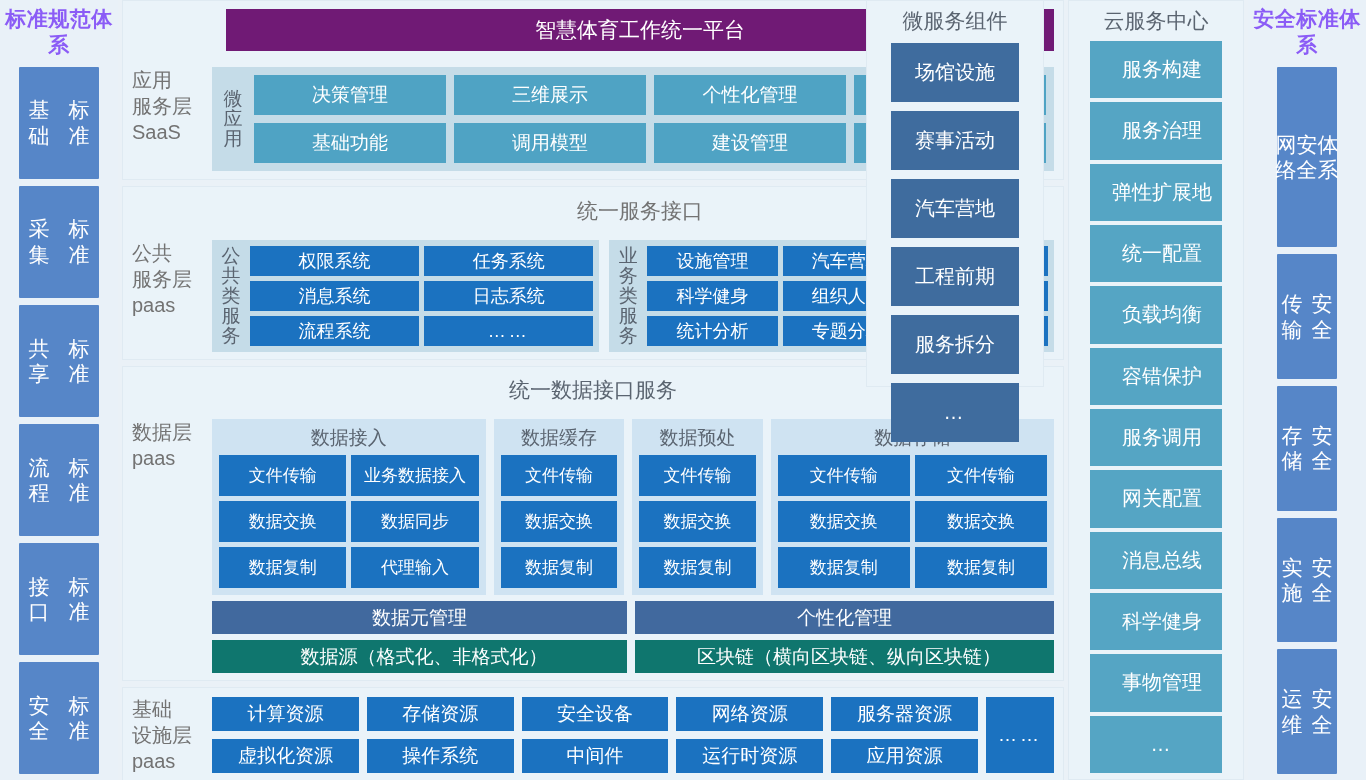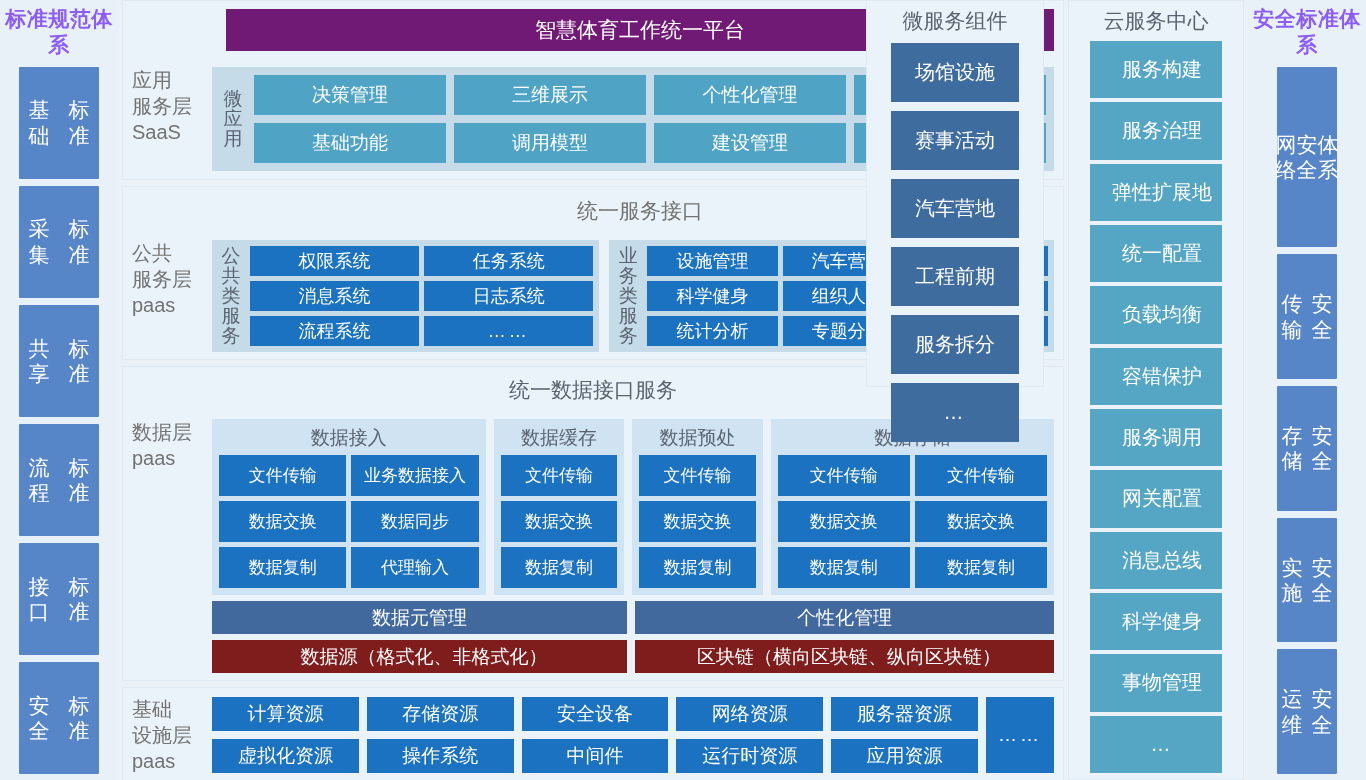--- a/index.html
+++ b/index.html
@@ -109,21 +109,21 @@
   .dgroup{background:#cfe3f2;padding:5px 7px 7px;box-sizing:border-box;
           display:flex;flex-direction:column;}
   .dgroup-title{color:#5a6470;font-size:19px;text-align:center;padding:1px 0 4px;}
   .dgrid{display:grid;gap:5px;}
   .dgrid.c1{grid-template-columns:1fr;}
   .dgrid.c2{grid-template-columns:repeat(2,1fr);}
   .dgrid .box{height:41px;font-size:17px;background:#1b72c0;}
   .bars{display:flex;gap:8px;}
   .bar{height:33px;font-size:19px;}
   .slate{background:#41699e;}
-  .bar.blue{background:#7f1d1d;padding-left:9px;}
+  .bar.blue{background:#0f766e;padding-left:9px;}
 
   
   .infra-layer{padding:8px 9px;}
   .infra-grid{
     flex:1;display:grid;grid-template-columns:repeat(5,1fr) 68px;
     grid-template-rows:repeat(2,34px);gap:8px;
   }
   .infra-grid .box{background:#1b72c0;font-size:19px;}
   .infra-dots{grid-column:6;grid-row:1 / span 2;}
 

